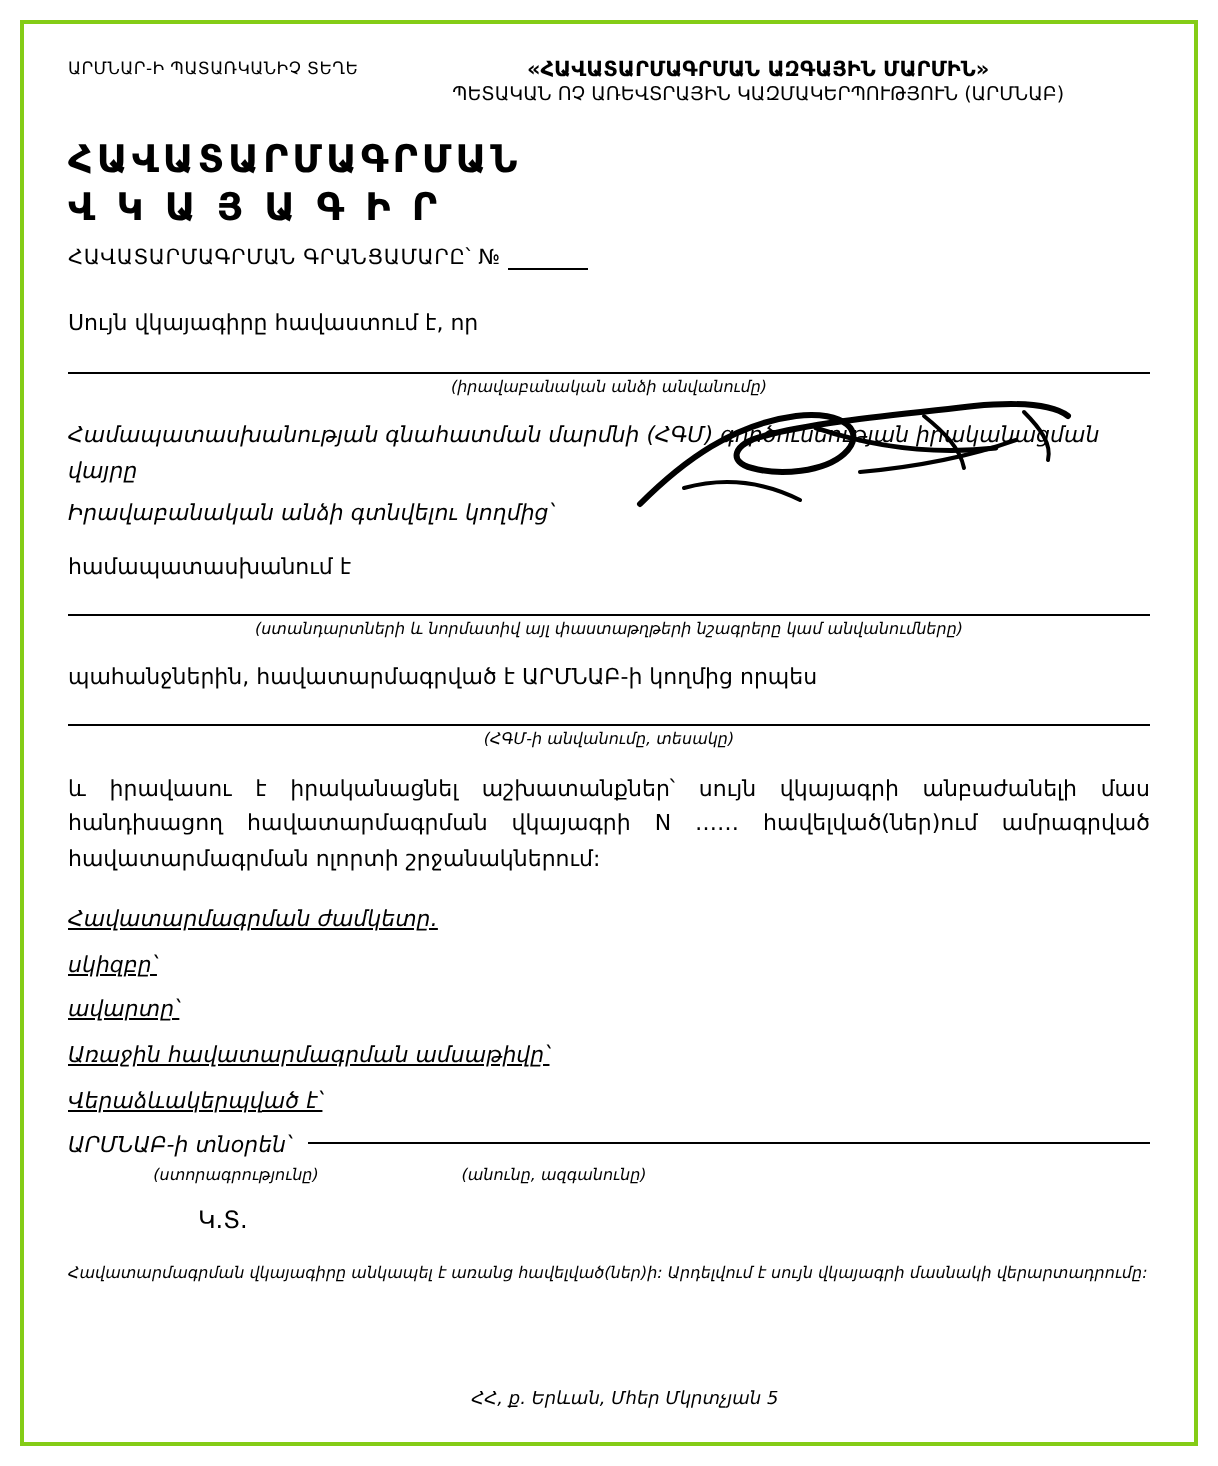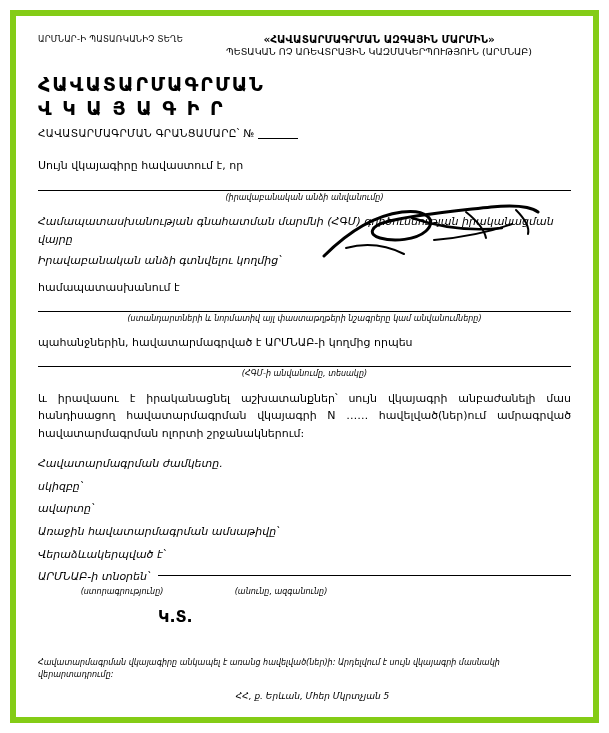--- a/index.html
+++ b/index.html
@@ -19,21 +19,21 @@
     width: 609px;
     height: 733px;
     box-sizing: border-box;
     padding: 10px 10px 10px 10px;
   }
   .frame {
     position: relative;
     width: 100%;
     height: 100%;
     box-sizing: border-box;
-    border: 6px solid #84cc16;
+    border: 2px solid #84cc16;
     padding: 16px 22px 10px 22px;
   }
   .header-row {
     display: flex;
     align-items: flex-start;
     justify-content: flex-start;
     gap: 4px;
   }
   .org-left {
     font-size: 8.5px;
@@ -114,20 +114,21 @@
   .justify {
     text-align: justify;
     font-size: 11px;
     line-height: 1.6;
   }
   .fields {
     margin-top: 10px;
     font-style: italic;
     font-size: 11px;
     line-height: 2.05;
+    text-decoration: underline;
   }
   .field-line {
     white-space: nowrap;
   }
   .sign-row {
     margin-top: 2px;
     display: flex;
     align-items: center;
     font-style: italic;
     font-size: 11px;
@@ -150,26 +151,25 @@
   .sign-caption-a {
     width: 168px;
     text-align: center;
   }
   .sign-caption-b {
     width: 150px;
     text-align: center;
   }
   .ks {
     margin-top: 6px;
-    margin-left: 120px;
-    font-size: 16px;
-    font-weight: bold;
+    margin-left: 65px;
+    font-size: 12px;
   }
   .footnote {
-    margin-top: 28px;
+    margin-top: 12px;
     font-size: 8px;
     font-style: italic;
     line-height: 1.4;
   }
   .footer-addr {
     position: absolute;
     left: 0;
     right: 0;
     bottom: 16px;
     text-align: center;

